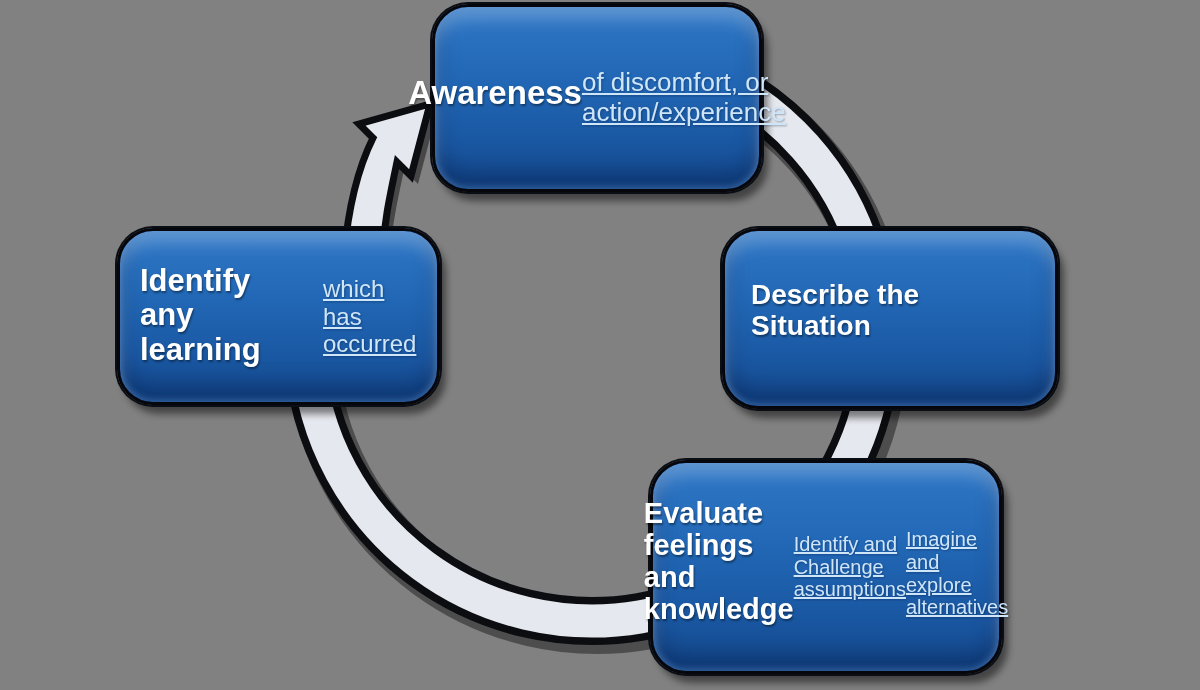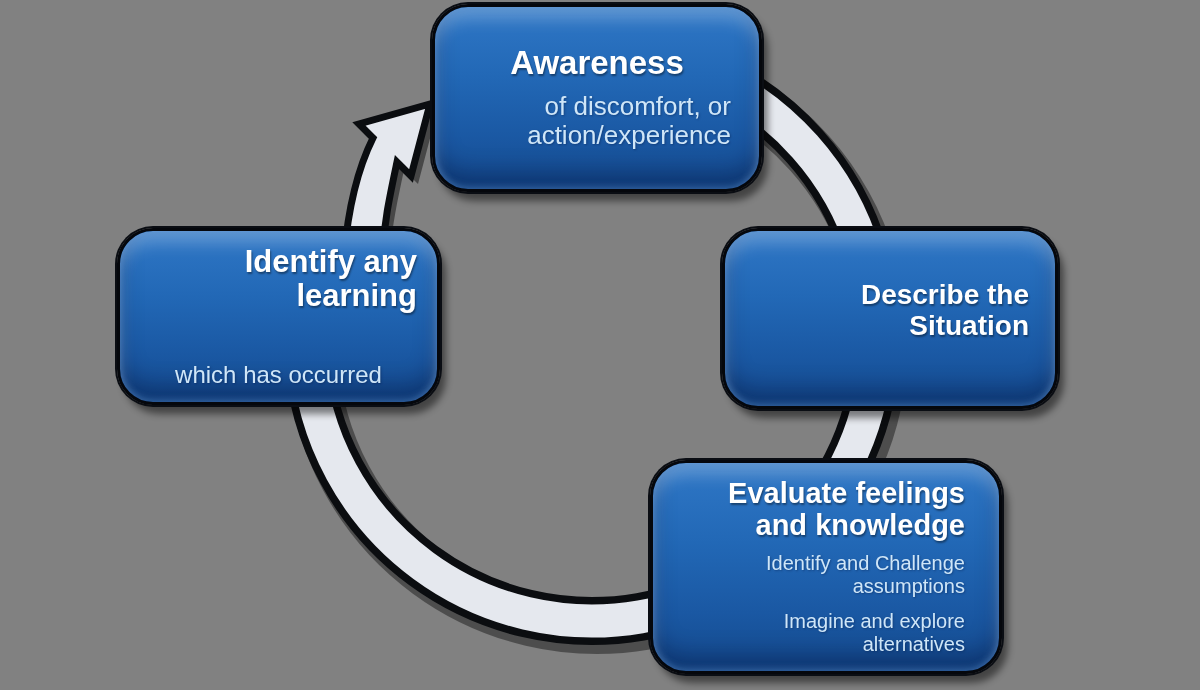--- a/index.html
+++ b/index.html
@@ -28,37 +28,38 @@
     border-radius: 36px;
     border: 3px solid #05070c;
     background: linear-gradient(180deg, #2f77c6 0%, #2268b6 38%, #1a58a3 72%, #144a8e 100%);
     box-shadow:
       0 0 0 2px #0a0d13,
       6px 9px 7px rgba(0, 0, 0, 0.48),
       inset 0 12px 16px rgba(255, 255, 255, 0.24),
       inset 0 -3px 6px rgba(120, 185, 255, 0.30),
       inset 0 -16px 22px rgba(0, 12, 50, 0.34);
     display: flex;
-    flex-direction: column;
+    flex-direction: row;
     justify-content: center;
     align-items: center;
-    text-align: right;
+    text-align: left;
     color: #ffffff;
   }
   .node-title {
     font-weight: bold;
     color: #ffffff;
     line-height: 1.1;
     text-shadow: 1px 2px 2px rgba(0, 0, 0, 0.4);
   }
   .node-body {
     margin: 0;
     color: #cfe6f8;
     line-height: 1.14;
     text-shadow: 1px 1px 2px rgba(0, 20, 60, 0.35);
+    text-decoration: underline;
   }
   
   .node-awareness { left: 432px; top: 4px; width: 330px; height: 188px; padding: 8px 28px; }
   .node-awareness .node-title { font-size: 33px; margin-bottom: 10px; }
   .node-awareness .node-body { font-size: 26px; }
   
   .node-describe { left: 722px; top: 228px; width: 336px; height: 181px; padding: 6px 26px; }
   .node-describe .node-title { font-size: 28px; margin-bottom: 15px; }
   .node-describe .node-body { font-size: 24px; }
   

